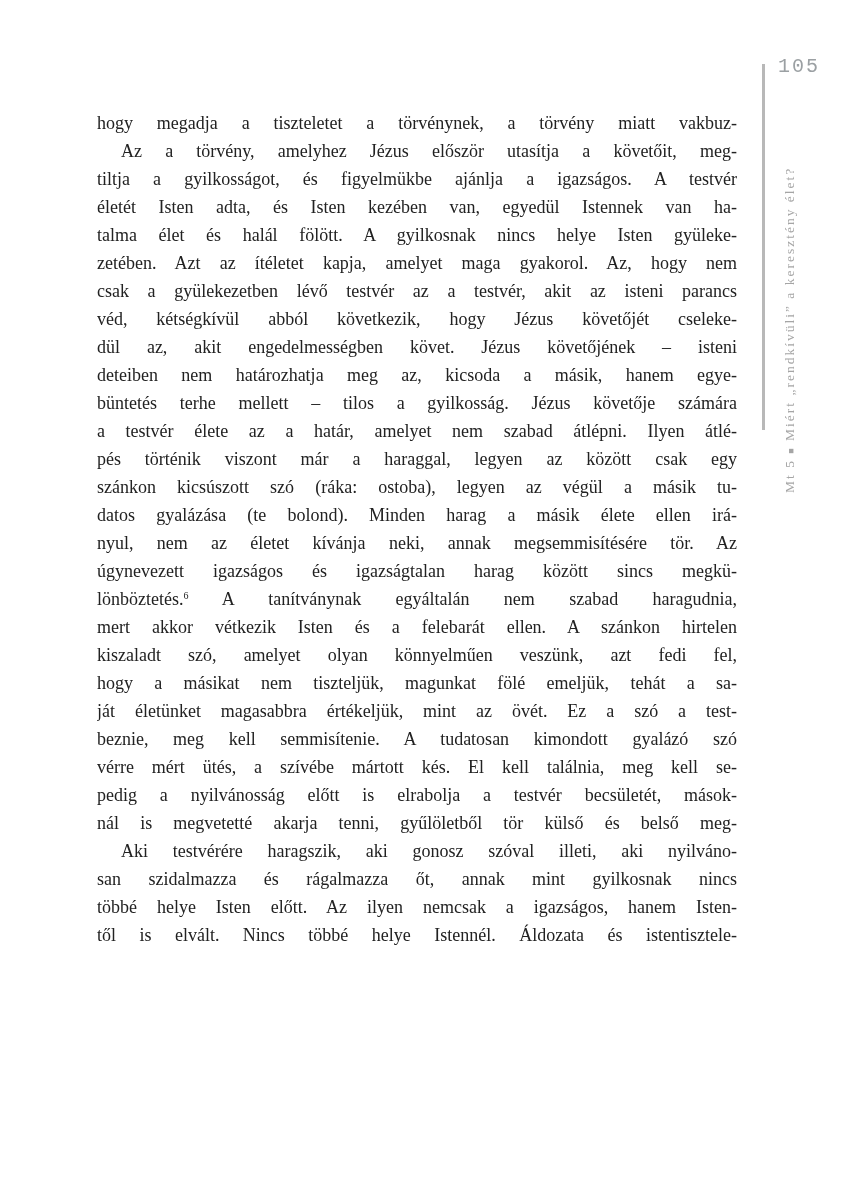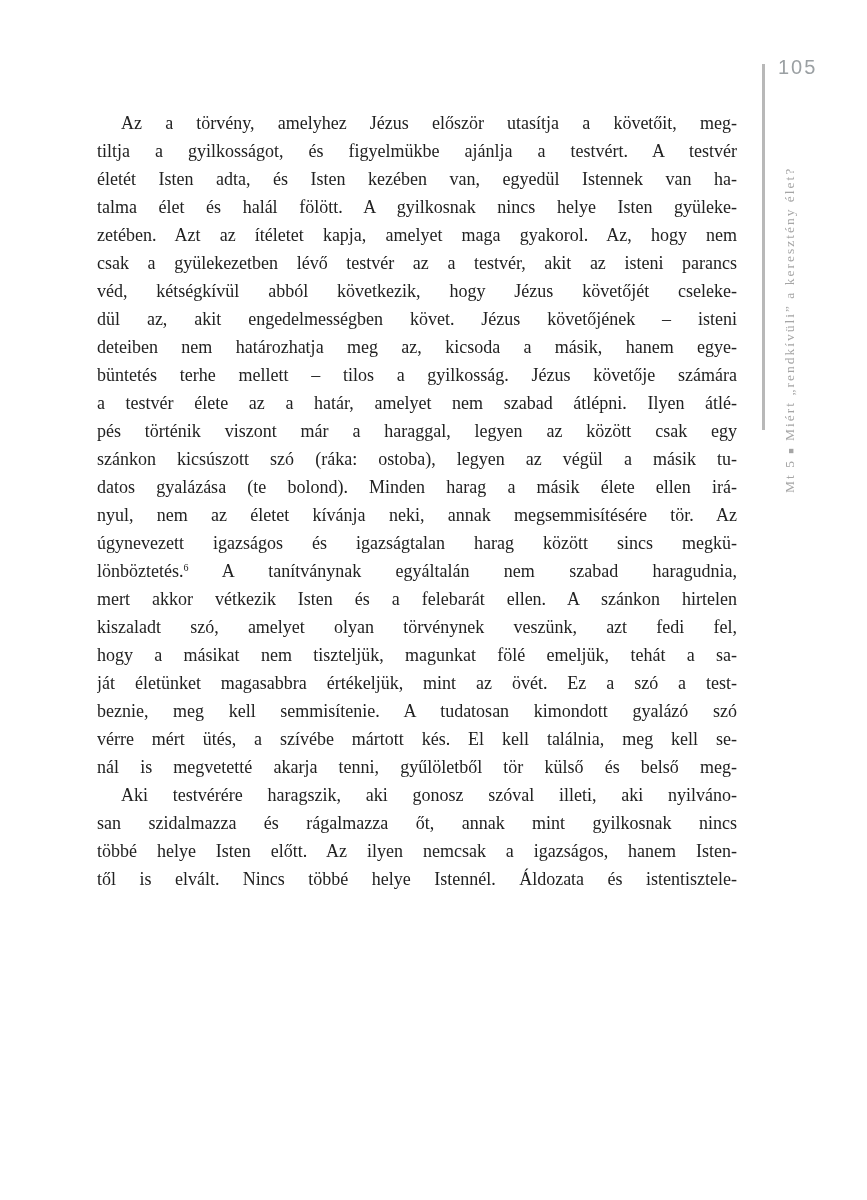--- a/index.html
+++ b/index.html
@@ -44,21 +44,21 @@
     font-size: 10px;
     line-height: 0;
     vertical-align: 6px;
   }
   
   .page-number {
     position: absolute;
     left: 778px;
     top: 55px;
     color: #9ba0a3;
-    font-family: Liberation Sans, sans-serif;
+    font-family: Liberation Mono, monospace;
     font-size: 20px;
     letter-spacing: 2px;
     line-height: 24px;
   }
   
   .margin-rule {
     position: absolute;
     left: 762px;
     top: 64px;
     width: 3px;
@@ -90,45 +90,47 @@
 <div class="page">
 
   <div class="page-number">105</div>
 
   <div class="margin-rule"></div>
 
   <div class="margin-label"><span>Mt 5 </span><span class="bullet">■</span><span> Miért „rendkívüli” a keresztény élet?</span></div>
 
   <div class="text-block" id="text-block">
       <div>
+        <div class="line">hogy megadja a tiszteletet a törvénynek, a törvény miatt vakbuz-</div>
       </div>
       <div>
         <div class="line indent">Az a törvény, amelyhez Jézus először utasítja a követőit, meg-</div>
-        <div class="line">tiltja a gyilkosságot, és figyelmükbe ajánlja a testvért. A testvér</div>
+        <div class="line">tiltja a gyilkosságot, és figyelmükbe ajánlja a igazságos. A testvér</div>
         <div class="line">életét Isten adta, és Isten kezében van, egyedül Istennek van ha-</div>
         <div class="line">talma élet és halál fölött. A gyilkosnak nincs helye Isten gyüleke-</div>
         <div class="line">zetében. Azt az ítéletet kapja, amelyet maga gyakorol. Az, hogy nem</div>
         <div class="line">csak a gyülekezetben lévő testvér az a testvér, akit az isteni parancs</div>
         <div class="line">véd, kétségkívül abból következik, hogy Jézus követőjét cseleke-</div>
         <div class="line">dül az, akit engedelmességben követ. Jézus követőjének – isteni</div>
         <div class="line">deteiben nem határozhatja meg az, kicsoda a másik, hanem egye-</div>
         <div class="line">büntetés terhe mellett – tilos a gyilkosság. Jézus követője számára</div>
         <div class="line">a testvér élete az a határ, amelyet nem szabad átlépni. Ilyen átlé-</div>
         <div class="line">pés történik viszont már a haraggal, legyen az között csak egy</div>
         <div class="line">szánkon kicsúszott szó (ráka: ostoba), legyen az végül a másik tu-</div>
         <div class="line">datos gyalázása (te bolond). Minden harag a másik élete ellen irá-</div>
         <div class="line">nyul, nem az életet kívánja neki, annak megsemmisítésére tör. Az</div>
         <div class="line">úgynevezett igazságos és igazságtalan harag között sincs megkü-</div>
         <div class="line">lönböztetés.<sup>6</sup> A tanítványnak egyáltalán nem szabad haragudnia,</div>
         <div class="line">mert akkor vétkezik Isten és a felebarát ellen. A szánkon hirtelen</div>
-        <div class="line">kiszaladt szó, amelyet olyan törvénynek veszünk, azt fedi fel,</div>
+        <div class="line">kiszaladt szó, amelyet olyan könnyelműen veszünk, azt fedi fel,</div>
         <div class="line">hogy a másikat nem tiszteljük, magunkat fölé emeljük, tehát a sa-</div>
         <div class="line">ját életünket magasabbra értékeljük, mint az övét. Ez a szó a test-</div>
         <div class="line">beznie, meg kell semmisítenie. A tudatosan kimondott gyalázó szó</div>
         <div class="line">vérre mért ütés, a szívébe mártott kés. El kell találnia, meg kell se-</div>
+        <div class="line">pedig a nyilvánosság előtt is elrabolja a testvér becsületét, mások-</div>
         <div class="line">nál is megvetetté akarja tenni, gyűlöletből tör külső és belső meg-</div>
       </div>
       <div>
         <div class="line indent">Aki testvérére haragszik, aki gonosz szóval illeti, aki nyilváno-</div>
         <div class="line">san szidalmazza és rágalmazza őt, annak mint gyilkosnak nincs</div>
         <div class="line">többé helye Isten előtt. Az ilyen nemcsak a igazságos, hanem Isten-</div>
         <div class="line">től is elvált. Nincs többé helye Istennél. Áldozata és istentisztele-</div>
       </div>
     </div>
 

